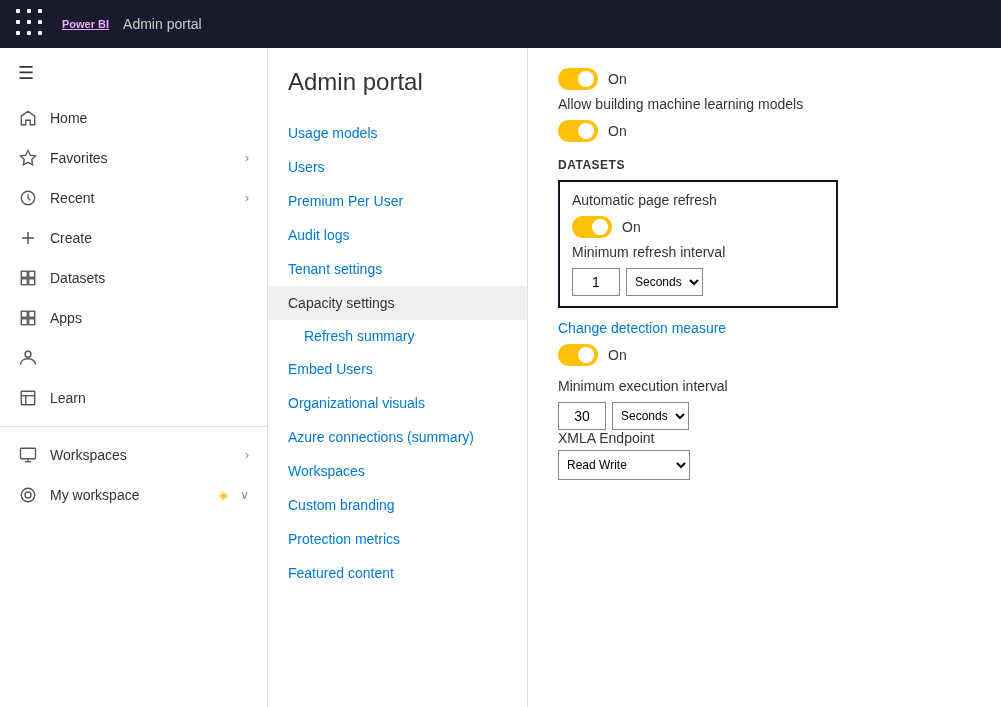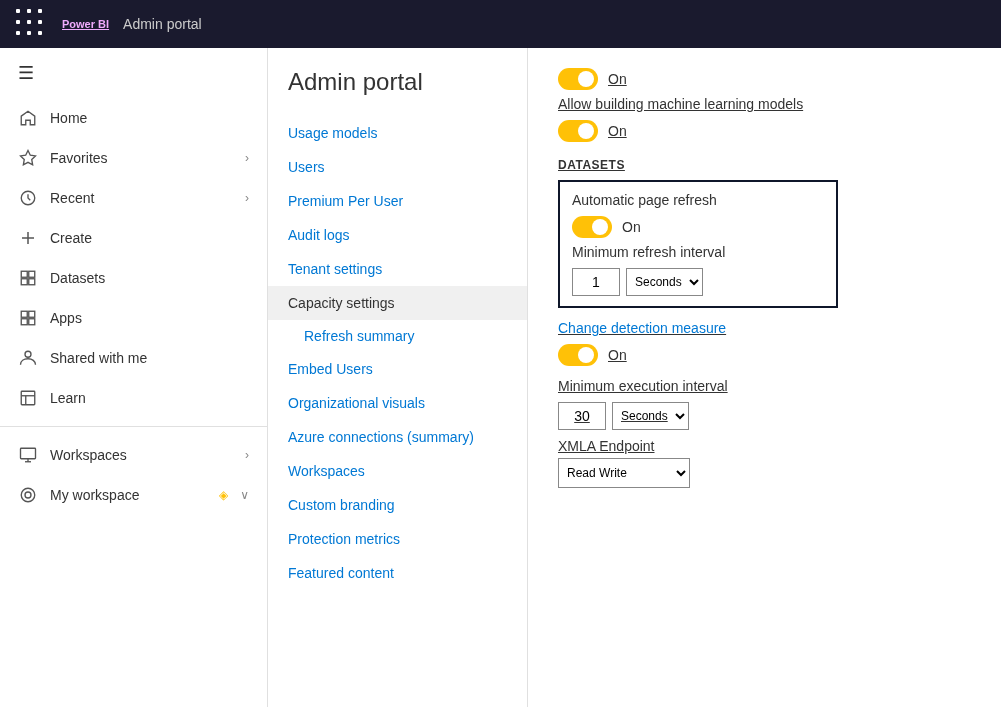--- a/index.html
+++ b/index.html
@@ -137,21 +137,20 @@
       padding-top: 8px;
       padding-bottom: 8px;
       cursor: pointer;
     }
 
     
     .settings-panel {
       flex: 1;
       padding: 20px 30px;
       overflow-y: auto;
-      text-decoration: underline;
     }
 
     
     .toggle-row {
       display: flex;
       align-items: center;
       gap: 10px;
       margin-bottom: 6px;
     }
     .toggle {
@@ -239,21 +238,21 @@
     .detection-text {
       color: #0078d4;
       font-size: 14px;
       margin-bottom: 8px;
       cursor: pointer;
     }
 
     .exec-section { margin-top: 12px; }
     .exec-label { font-size: 14px; color: #333; margin-bottom: 4px; }
 
-    .xmla-section { margin-top: 8px; }
+    .xmla-section { margin-top: 0; }
     .xmla-label { font-size: 14px; color: #333; margin-bottom: 4px; }
   </style>
 </head>
 <body>
 
 <div class="top-bar">
   <div class="top-bar-grid">
     <div class="top-bar-grid-dot"></div>
       <div class="top-bar-grid-dot"></div>
       <div class="top-bar-grid-dot"></div>
@@ -337,21 +336,20 @@
       <span class="nav-label">Apps</span>
     </div>
 
     <div class="sidebar-nav-item">
       <span class="nav-icon">
         <svg width="18" height="18" viewBox="0 0 24 24" fill="none" stroke="#555" stroke-width="1.8">
             <circle cx="12" cy="7" r="4"></circle>
             <path d="M2 21c0-5 4.5-8 10-8s10 3 10 8"></path>
           </svg>
       </span>
-      <span class="nav-label">Shared with me</span>
     </div>
 
     <div class="sidebar-nav-item">
       <span class="nav-icon">
         <svg width="18" height="18" viewBox="0 0 24 24" fill="none" stroke="#555" stroke-width="1.8">
             <rect x="3" y="3" width="18" height="18" rx="1"></rect>
             <line x1="3" y1="9" x2="21" y2="9"></line>
             <line x1="9" y1="9" x2="9" y2="21"></line>
           </svg>
       </span>

